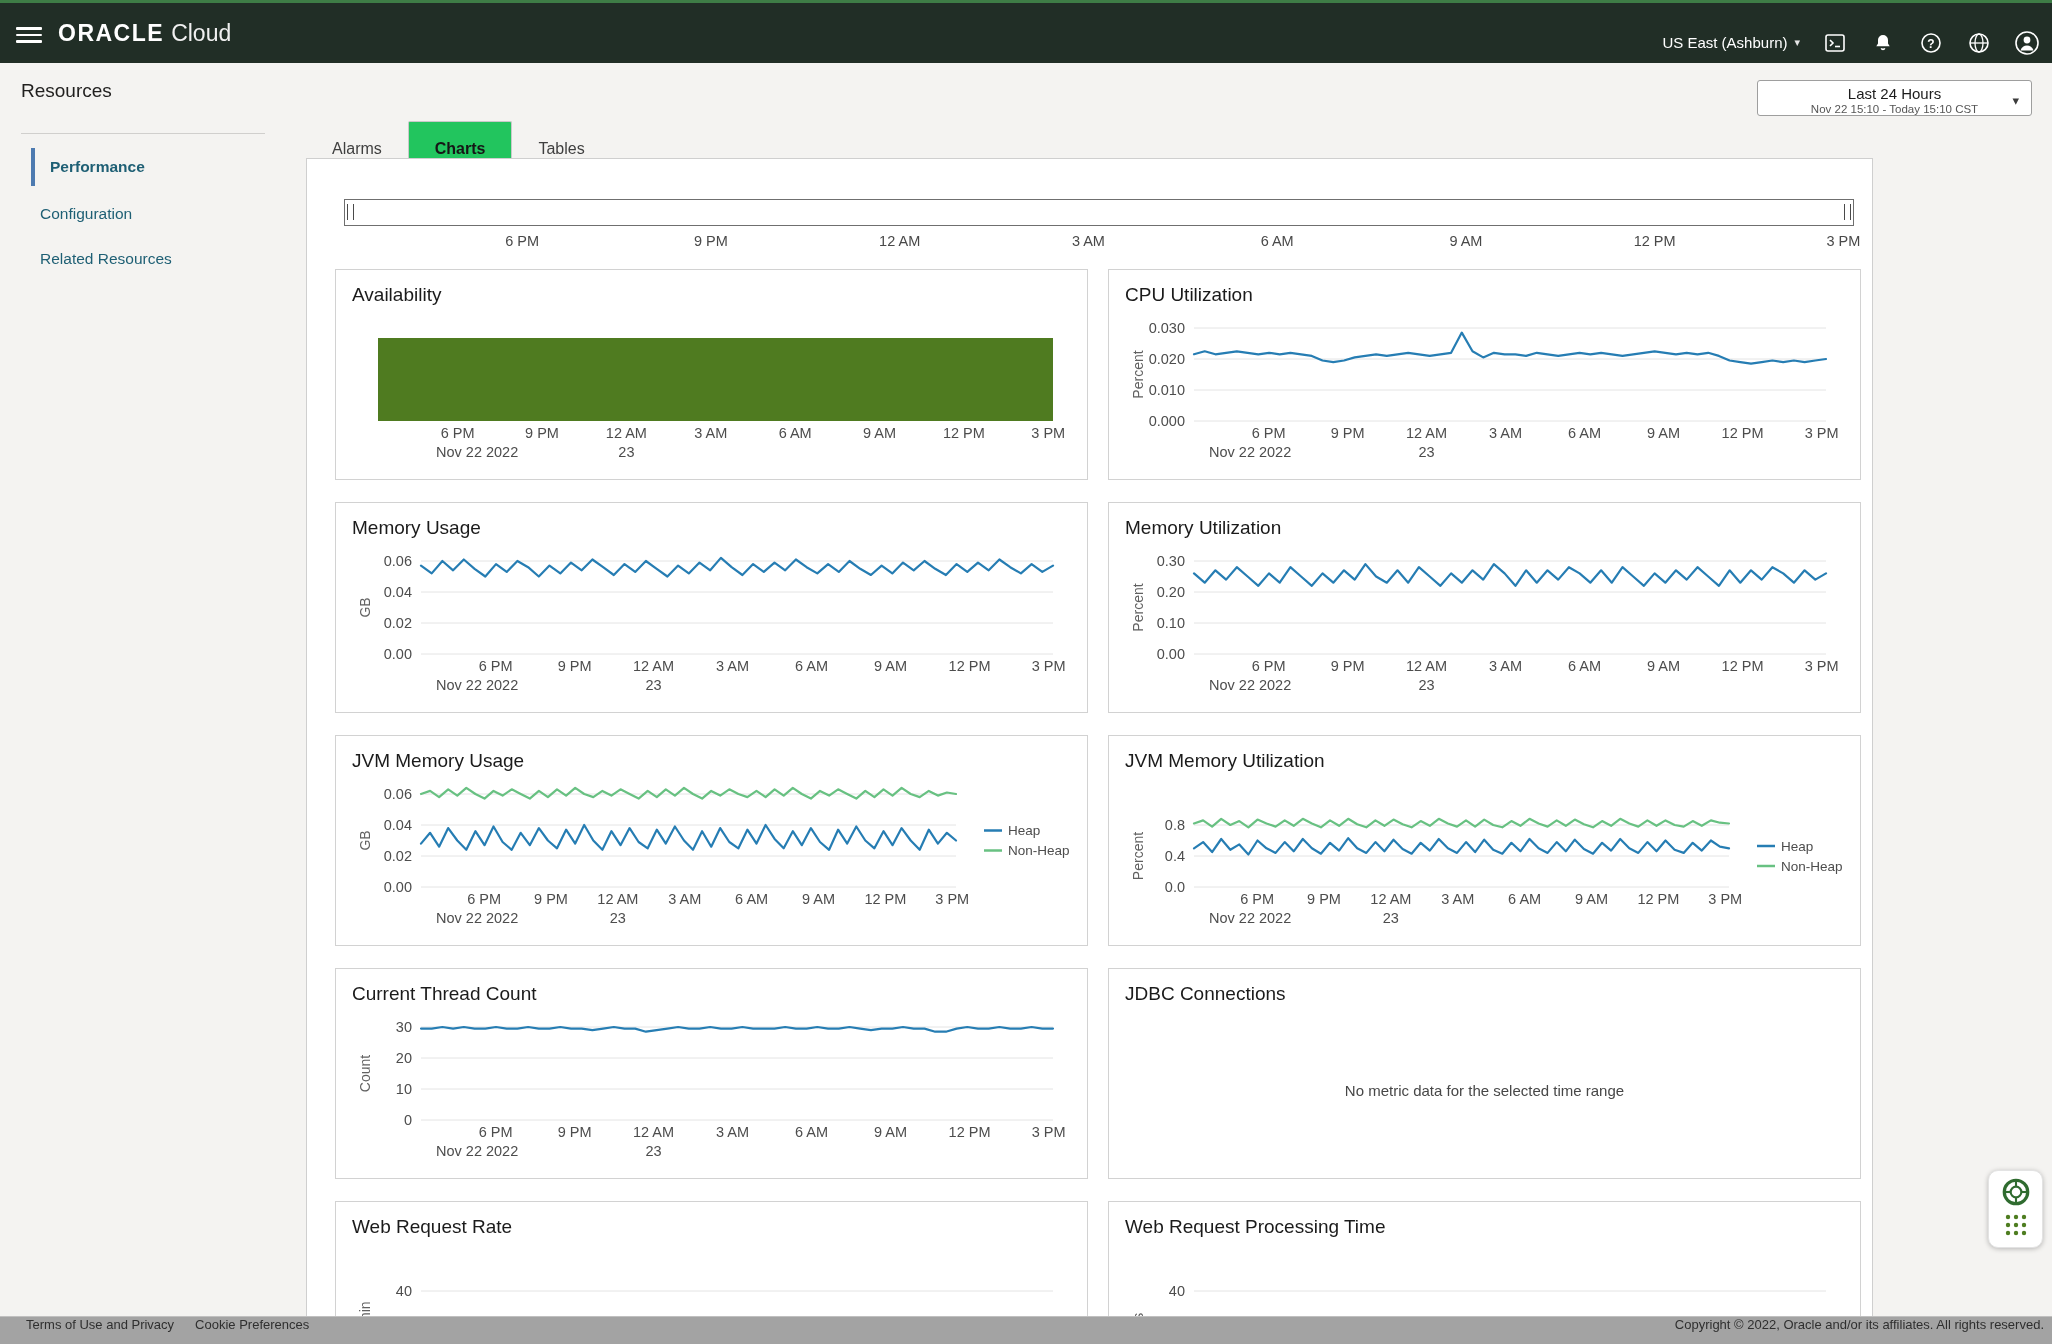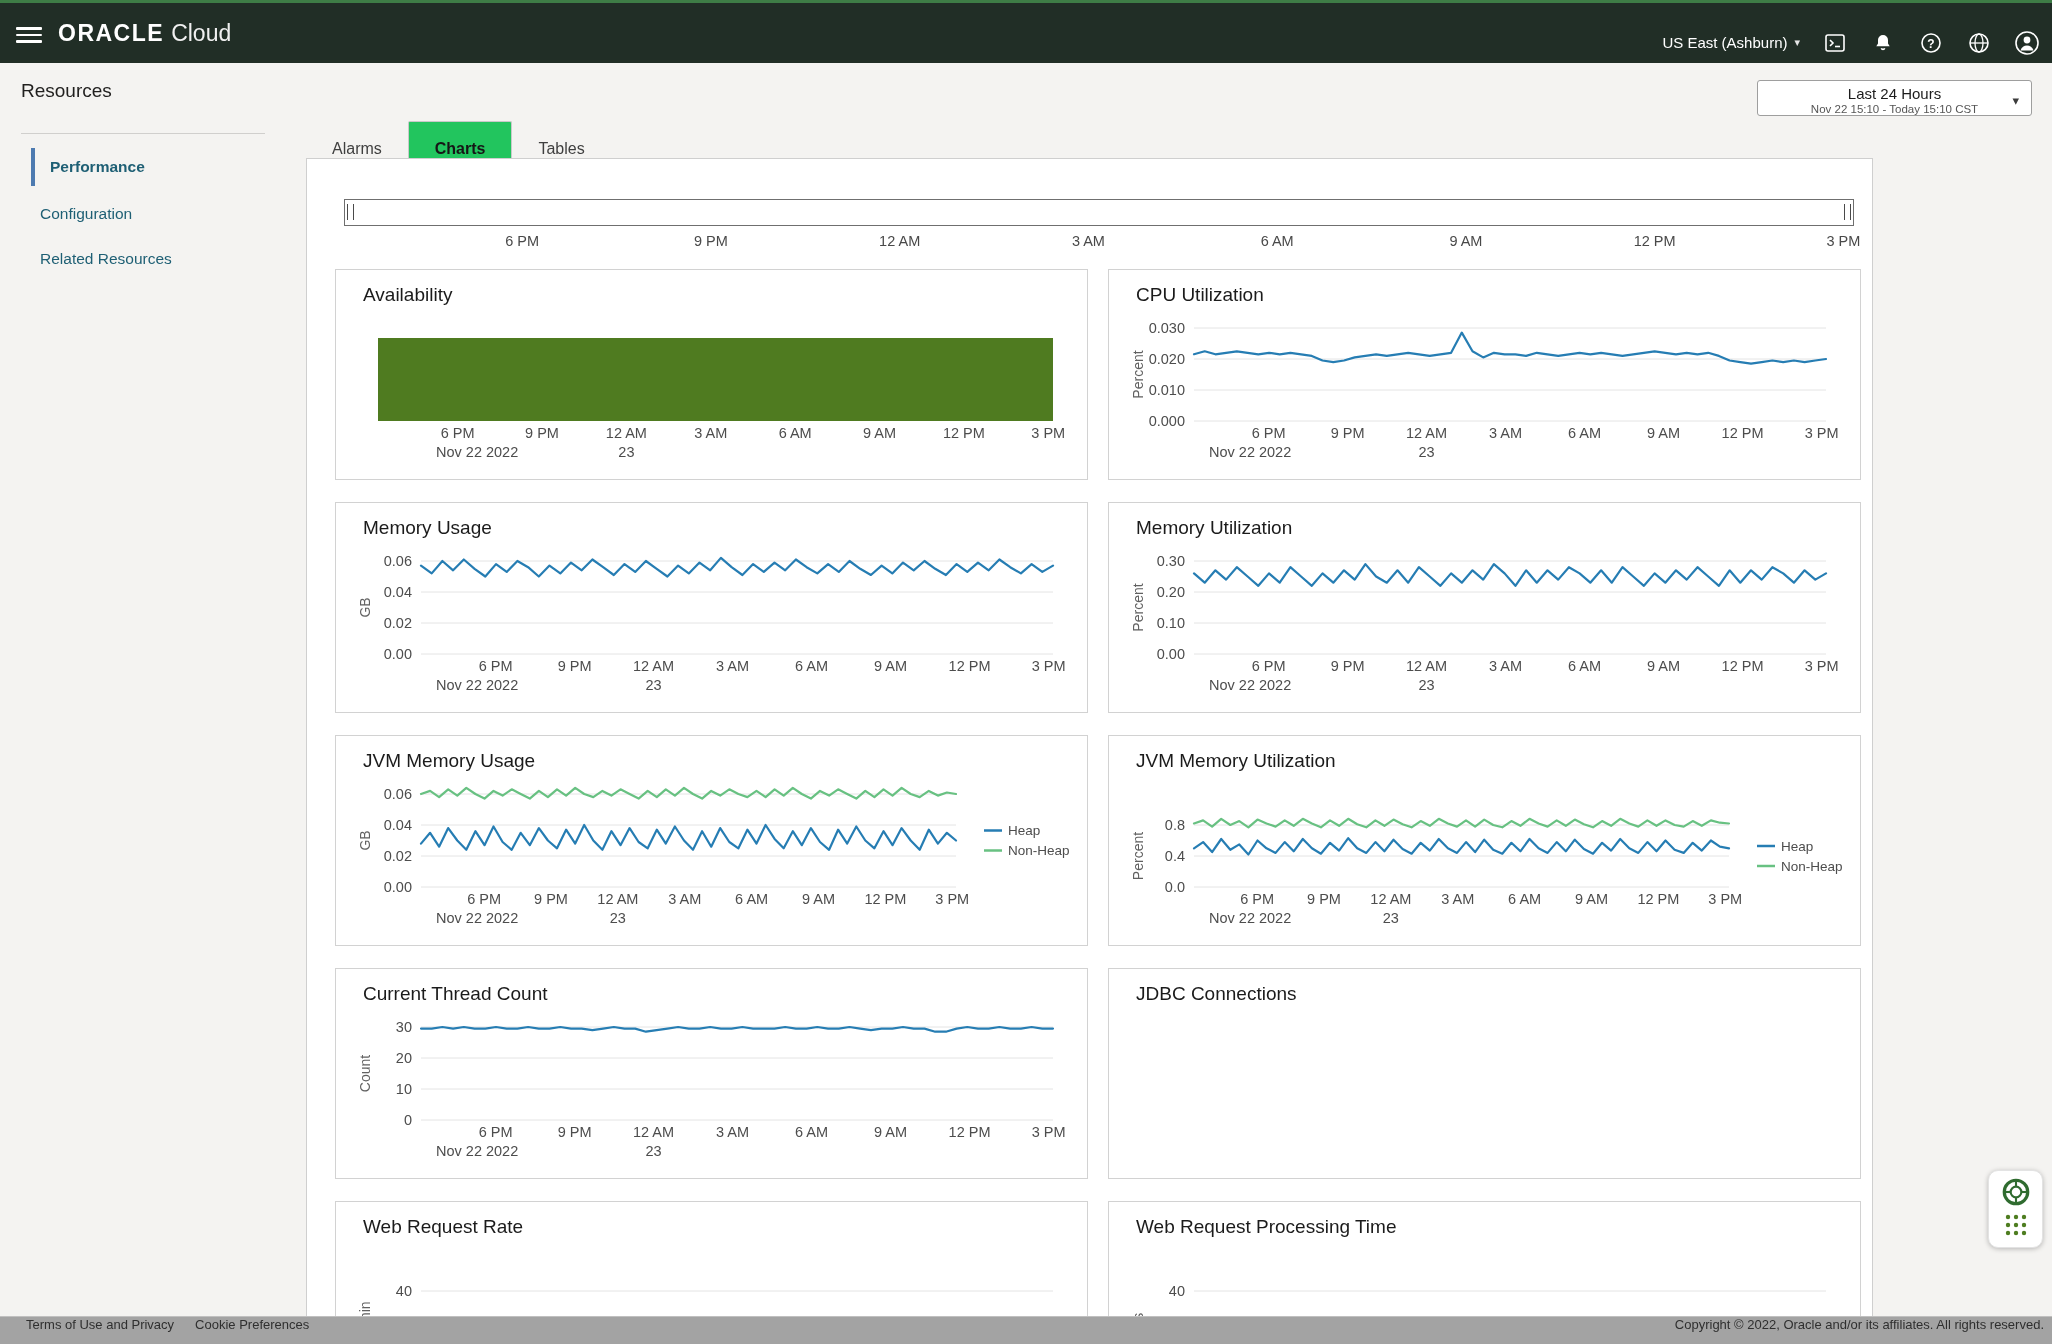--- a/index.html
+++ b/index.html
@@ -42,21 +42,21 @@
   
   .brush{position:absolute;left:37px;top:40px;width:1510px;height:27px;border:1px solid #6f6f6f;background:#fff;cursor:ew-resize;}
   .brush-handle{position:absolute;top:4px;width:7px;height:16px;border-left:1.5px solid #4a4a4a;border-right:1.5px solid #4a4a4a;cursor:col-resize;}
   .brush-handle.left{left:2px;} .brush-handle.right{right:2px;}
   .slider-axis{position:absolute;left:37px;top:74px;width:1510px;height:20px;}
   .slider-axis span{position:absolute;transform:translateX(-50%);font-size:14.5px;color:#494949;white-space:nowrap;}
 
   
   .grid{position:absolute;left:28px;top:110px;width:1526px;display:grid;grid-template-columns:753px 753px;column-gap:20px;row-gap:22px;}
   .card{position:relative;width:753px;height:211px;background:#fff;border:1px solid #d2d2d2;overflow:hidden;}
-  .card-title{position:absolute;top:14px;left:16px;font-size:19px;color:#1b1b1b;margin-left:11px;}
+  .card-title{position:absolute;top:14px;left:16px;font-size:19px;color:#1b1b1b;}
   .card-empty{position:absolute;top:113px;left:0;width:100%;text-align:center;font-size:15px;color:#474747;}
   .chart-svg{position:absolute;top:0;left:0;}
 
   
   .footer{position:absolute;left:0;top:1316px;width:2052px;height:28px;background:#a3a3a3;border-top:1px solid #c0c0c0;display:flex;align-items:flex-start;font-size:13px;color:#2f2f2f;z-index:5;}
   .footer .flink{margin-left:26px;cursor:pointer;}
   .footer .flink + .flink{margin-left:21px;}
   .footer .copy{margin-left:auto;margin-right:8px;color:#2f2f2f;}
 
   
@@ -332,20 +332,21 @@
             <text x="475.576" y="168" text-anchor="middle" font-size="14.5" fill="#4d4d4d" font-family="Liberation Sans, sans-serif">6 AM</text>
             <text x="554.576" y="168" text-anchor="middle" font-size="14.5" fill="#4d4d4d" font-family="Liberation Sans, sans-serif">9 AM</text>
             <text x="633.576" y="168" text-anchor="middle" font-size="14.5" fill="#4d4d4d" font-family="Liberation Sans, sans-serif">12 PM</text>
             <text x="712.576" y="168" text-anchor="middle" font-size="14.5" fill="#4d4d4d" font-family="Liberation Sans, sans-serif">3 PM</text>
             <text x="100" y="187" text-anchor="start" font-size="14.5" fill="#4d4d4d" font-family="Liberation Sans, sans-serif">Nov 22 2022</text>
             <text x="317.576" y="187" text-anchor="middle" font-size="14.5" fill="#4d4d4d" font-family="Liberation Sans, sans-serif">23</text>
           </svg>
         </div>
         <div class="card">
           <div class="card-title">JDBC Connections</div>
+          <div class="card-empty">No metric data for the selected time range</div>
         </div>
         <div class="card">
           <div class="card-title">Web Request Rate</div>
           <svg width="753" height="211" class="chart-svg">
             <line x1="85" y1="89" x2="717" y2="89" stroke="#e4e4e4" stroke-width="1"></line>
             <text x="76" y="94" text-anchor="end" font-size="14.5" fill="#4d4d4d" font-family="Liberation Sans, sans-serif">40</text>
             <line x1="85" y1="120" x2="717" y2="120" stroke="#e4e4e4" stroke-width="1"></line>
             <text x="76" y="125" text-anchor="end" font-size="14.5" fill="#4d4d4d" font-family="Liberation Sans, sans-serif">20</text>
             <line x1="85" y1="151" x2="717" y2="151" stroke="#e4e4e4" stroke-width="1"></line>
             <text x="76" y="156" text-anchor="end" font-size="14.5" fill="#4d4d4d" font-family="Liberation Sans, sans-serif">0</text>

